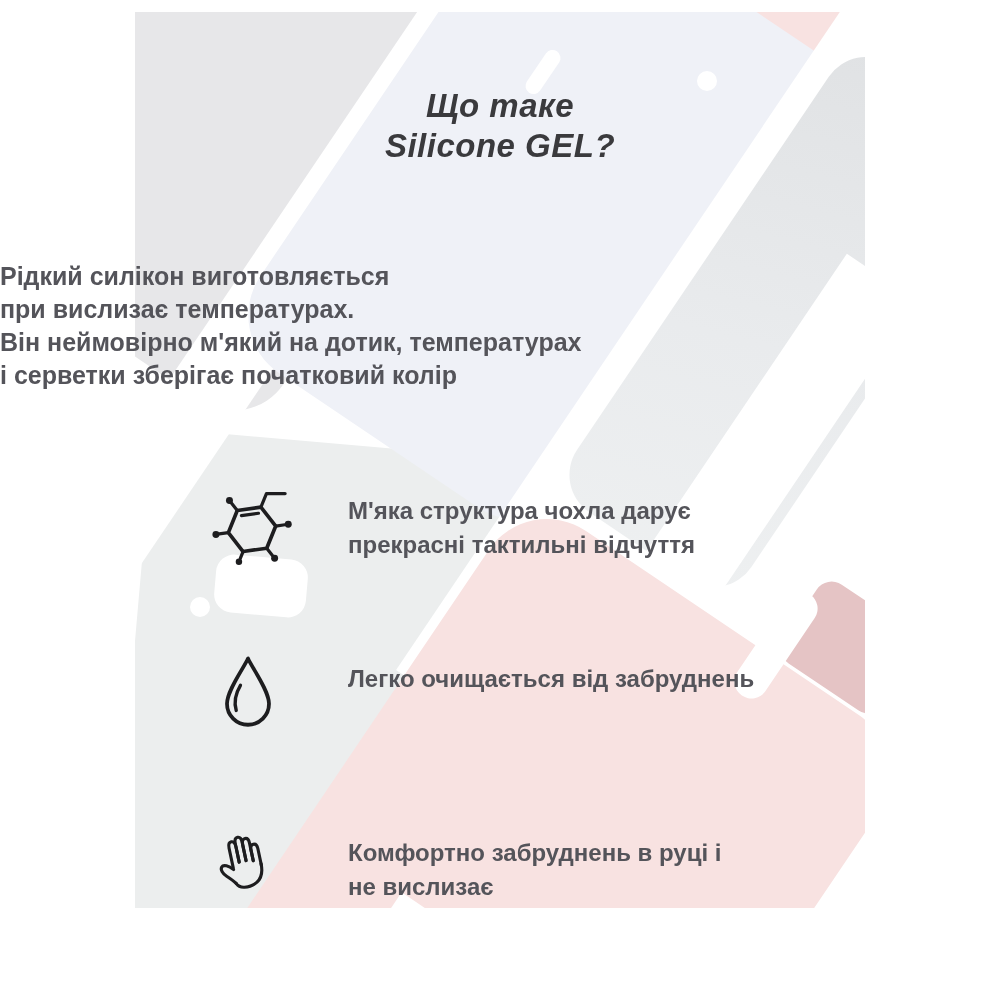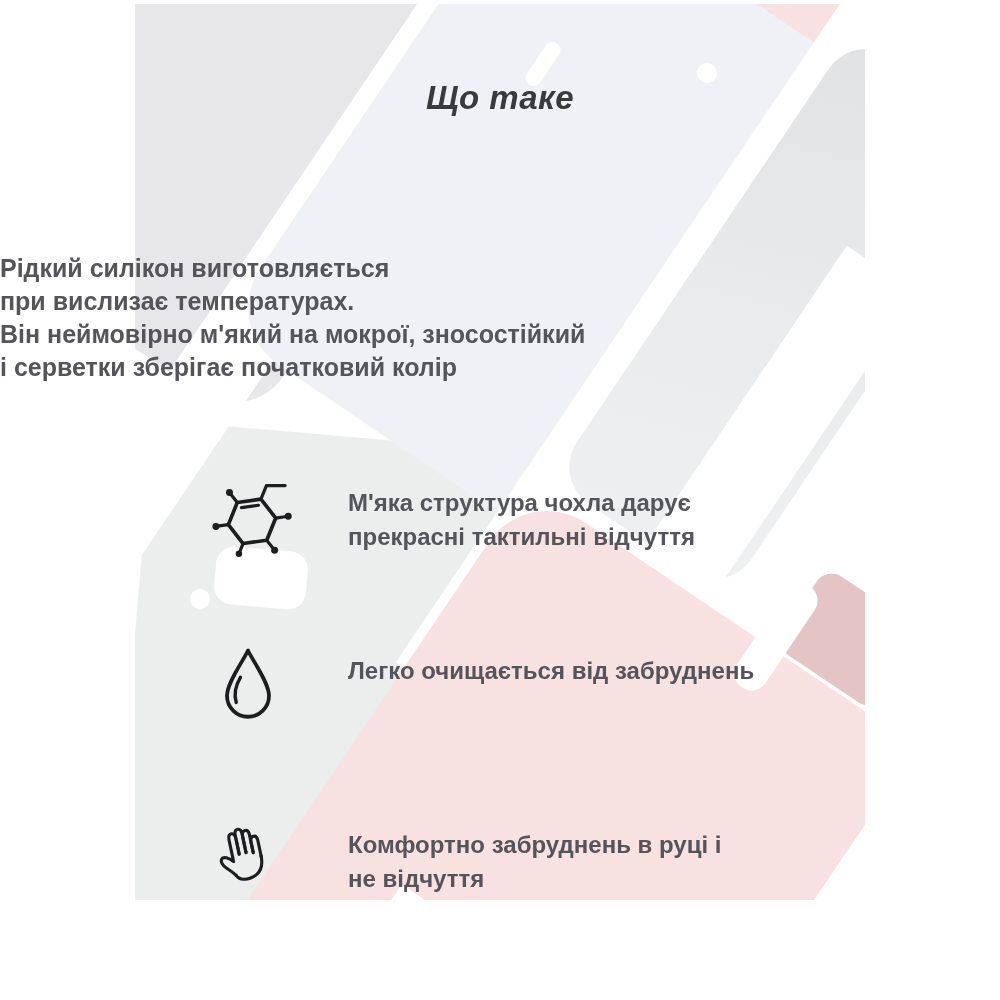--- a/index.html
+++ b/index.html
@@ -1,17 +1,17 @@
 <!DOCTYPE html>
 <html style="--title-text: #3a3a3d; --body-text: #54545a; --icon-stroke: #1d1d1f; --case-pink: #f8e2e1; --case-lavender: #eff1f7; --case-gray: #e7e7e9; --case-light-gray: #eceeee; --case-red-faded: #e5c4c5;"><head>
 <meta charset="utf-8">
 <style>
   html,body{margin:0;padding:0;background:#ffffff;}
   .canvas{
-    position:relative;width:1000px;height:896px;margin:4px auto;
+    position:relative;width:1000px;height:896px;margin:12px auto;
     background:#ffffff;overflow:hidden;
     font-family:"Liberation Sans", sans-serif;
   }
   
   .collage{position:absolute;left:135px;top:0;width:730px;height:1000px;overflow:hidden;}
   .shape{position:absolute;}
   .sh-pink{background:var(--case-pink,#f8e2e1);}
   .sh-white{background:#ffffff;}
   .sh-pink-sliver-top{left:5px;top:425px;width:80px;height:64px;border-radius:24px;transform:rotate(34deg);}
   .sh-pink-sliver-left{left:-11px;top:768px;width:46px;height:178px;border-radius:20px;transform:rotate(6deg);}
@@ -77,26 +77,27 @@
     <div class="shape sh-case-gray-right"></div>
     <div class="shape sh-red-sliver"></div>
     <div class="shape sh-white sh-band3"></div>
     <div class="shape sh-pink sh-case-pink-bottom"></div>
     <div class="shape sh-white sh-pill-pink"></div>
     <div class="shape sh-white sh-band4"></div>
   </div>
 
   <div class="title">
     <div>Що таке</div>
+    <div>Silicone GEL?</div>
   </div>
 
   <div class="intro">
     <div>Рідкий силікон виготовляється</div>
     <div>при вислизає температурах.</div>
-    <div>Він неймовірно м'який на мокрої, зносостійкий</div>
+    <div>Він неймовірно м'який на дотик, температурах</div>
     <div>і серветки зберігає початковий колір</div>
   </div>
 
   <div class="f-icon fi-1">
     <svg class="ic" width="92" height="92" viewBox="0 0 100 100">
       <polygon class="ln" stroke-width="4" points="75.8,54.4 59.7,33.9 34,37.5 24.3,61.6 40.3,82.1 66,78.5"></polygon>
       <line class="ln" stroke-width="3.5" x1="57" y1="40.5" x2="38.5" y2="43"></line>
       <line class="ln" stroke-width="3.5" x1="75.8" y1="54.4" x2="85.7" y2="53"></line>
       <circle class="dot" cx="89.4" cy="52.5" r="3.8"></circle>
       <line class="ln" stroke-width="3.5" x1="34" y1="37.5" x2="27.8" y2="29.6"></line>
@@ -132,16 +133,16 @@
         <path class="ln" stroke-width="4" d="M45,58 V34 Q45,26.5 49.5,26.5 Q54,26.5 54,34 V58"></path>
         <path class="ln" stroke-width="4" d="M54,58 V37 Q54,30 58.5,30 Q63,30 63,37 V60"></path>
         <path class="ln" stroke-width="4" d="M63,60 V46 Q63,39.5 67.5,39.5 Q72,39.5 72,46 V68"></path>
         <path class="ln" stroke-width="4" d="M72,66 Q72,82 62,88 Q54,92.5 45,91 Q38,90 35.5,84"></path>
         <path class="ln" stroke-width="4" d="M36,66 C31,60 24.5,56.5 21.8,59.5 C19,62.5 21.5,68.5 25.5,72.5 C30,77 33.5,81 35.5,84"></path>
       </g>
     </svg>
   </div>
   <div class="feature-text ft-3">
     <div>Комфортно забруднень в руці і</div>
-    <div>не відчуття</div>
+    <div>не вислизає</div>
   </div>
 
 </div>
 
 </body></html>

